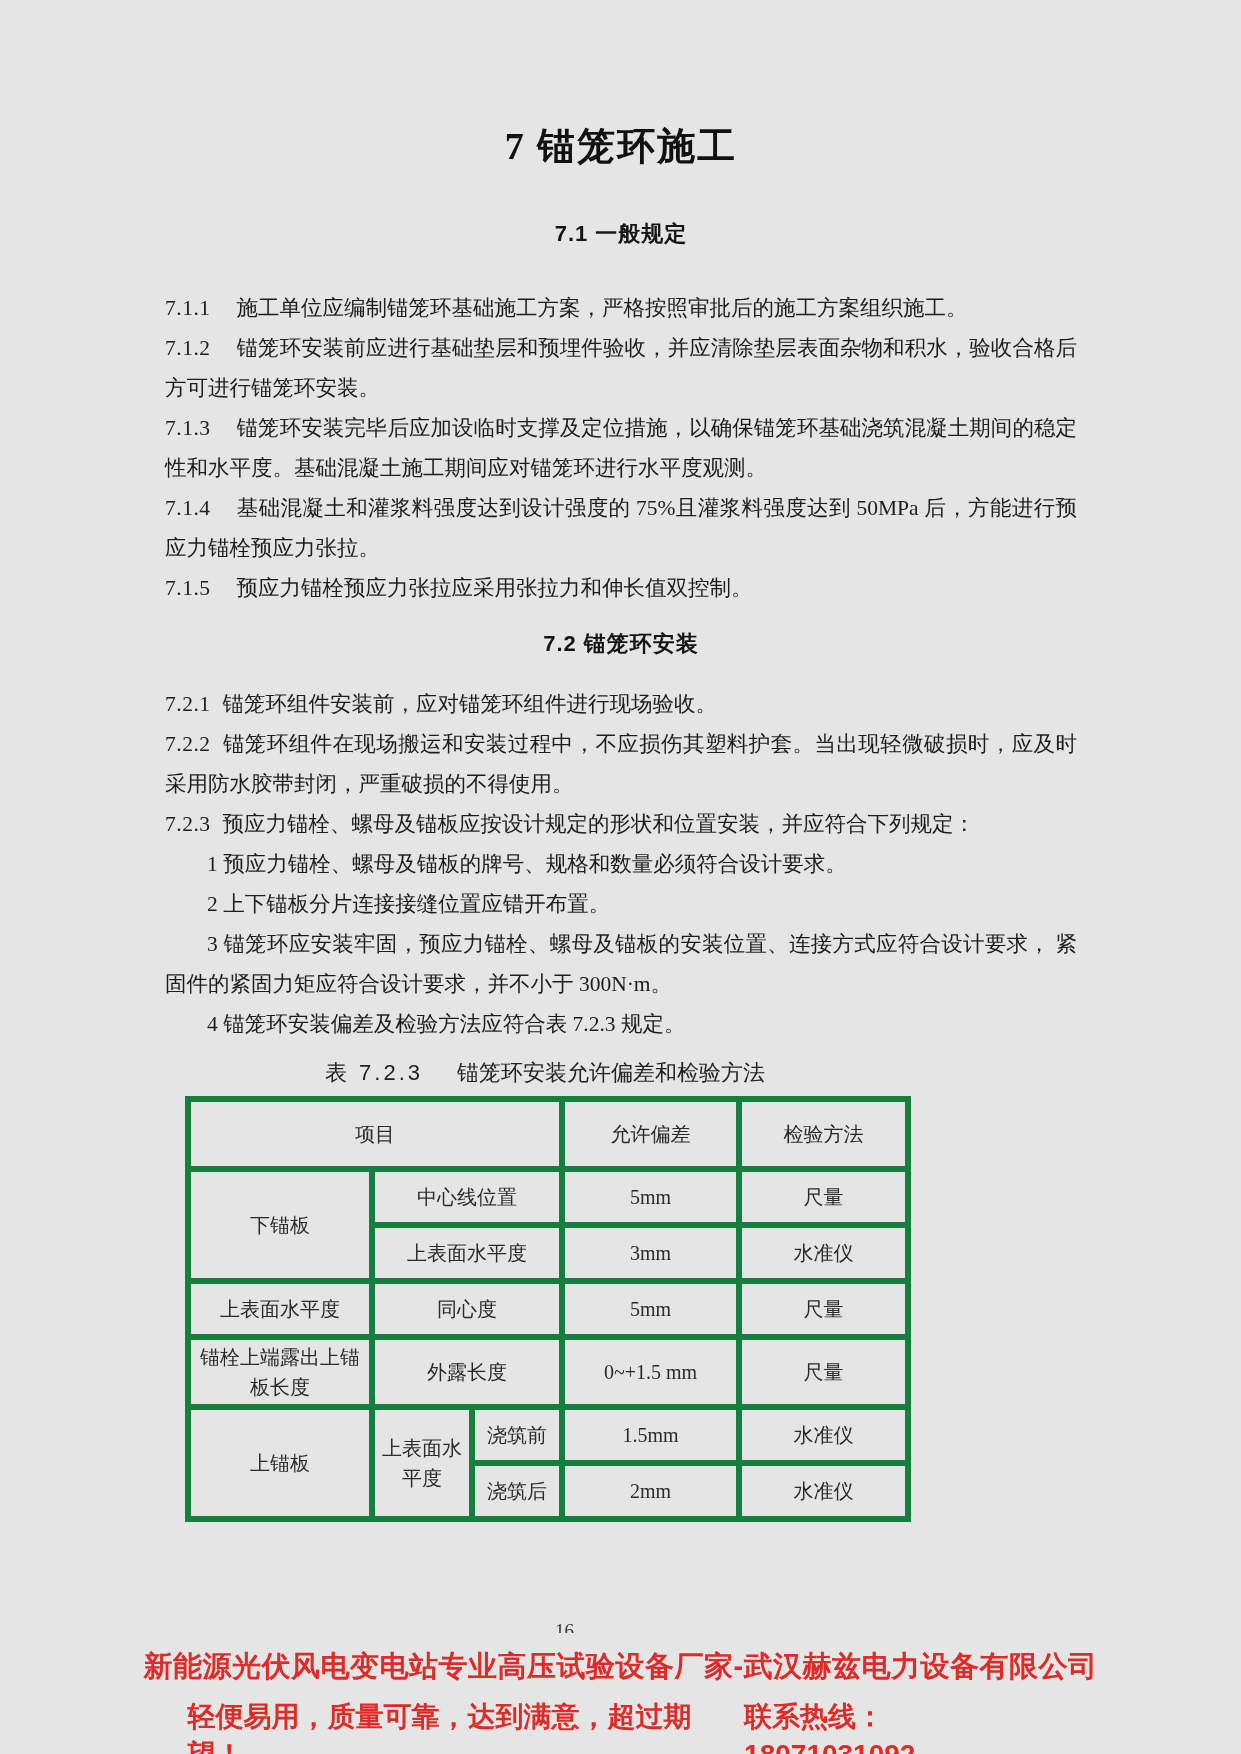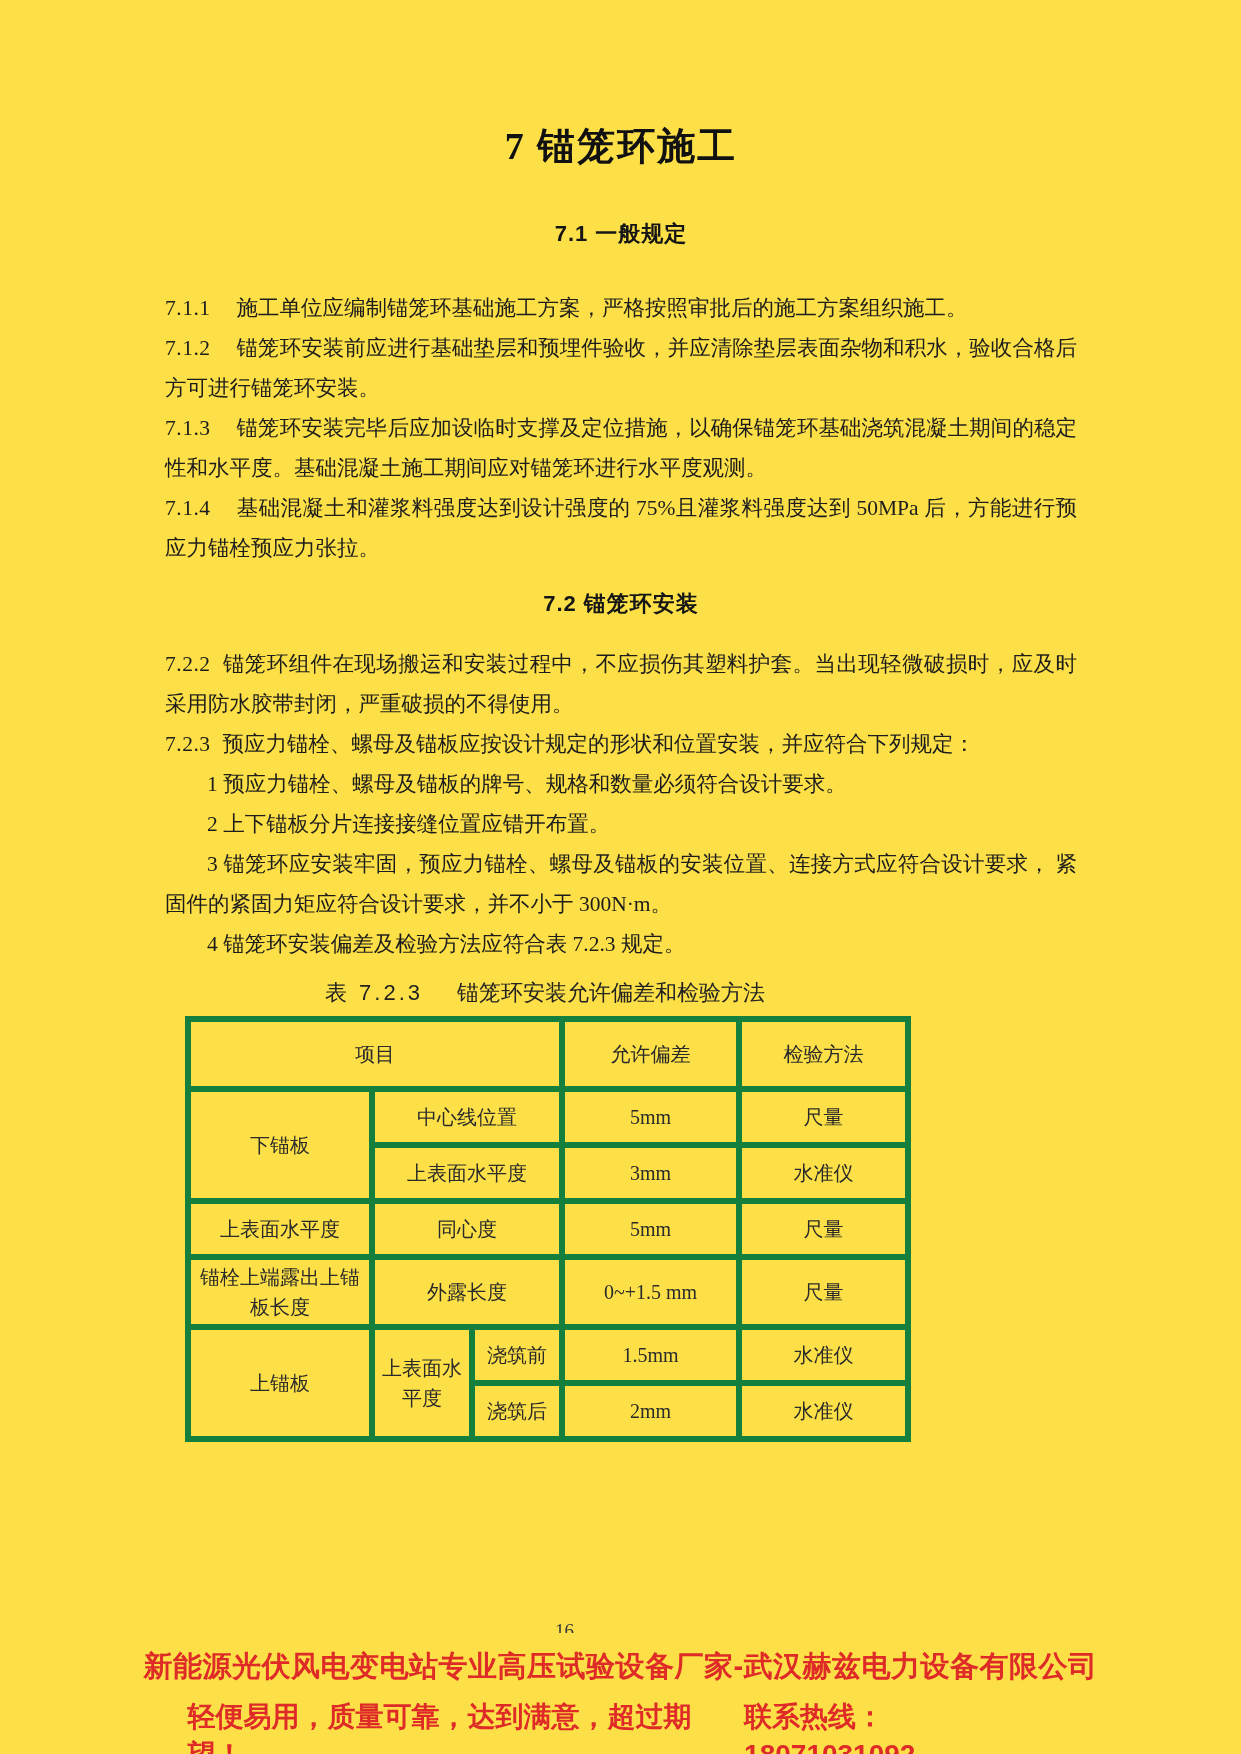--- a/index.html
+++ b/index.html
@@ -1,20 +1,20 @@
 <!DOCTYPE html>
 <html><head>
 <meta charset="utf-8">
 <style>
   html,body{margin:0;padding:0;background:#9a9a9a;}
   .page{
     position:relative;
     width:1241px;height:1754px;
     margin:0 auto;
-    background:#fde047;
+    background:#e5e5e5;
     font-family:"Liberation Serif","DejaVu Serif",serif;
     color:#1c1c1c;
     overflow:hidden;
     box-sizing:border-box;
     padding-top:122px;
   }
   .content{margin:0 164px 0 165px;}
   h1.chapter{
     margin:0;text-align:center;
     font-size:38px;line-height:48px;font-weight:bold;
@@ -89,25 +89,27 @@
 
     <h1 class="chapter">7  锚笼环施工</h1>
 
     <h2 class="section">7.1  一般规定</h2>
 
     <div class="clauses">
       <p class="clause"><span class="cnum">7.1.1</span><span>施工单位应编制锚笼环基础施工方案，严格按照审批后的施工方案组织施工。</span></p>
       <p class="clause"><span class="cnum">7.1.2</span><span>锚笼环安装前应进行基础垫层和预埋件验收，并应清除垫层表面杂物和积水，验收合格后方可进行锚笼环安装。</span></p>
       <p class="clause"><span class="cnum">7.1.3</span><span>锚笼环安装完毕后应加设临时支撑及定位措施，以确保锚笼环基础浇筑混凝土期间的稳定性和水平度。基础混凝土施工期间应对锚笼环进行水平度观测。</span></p>
       <p class="clause"><span class="cnum">7.1.4</span><span>基础混凝土和灌浆料强度达到设计强度的 75%且灌浆料强度达到 50MPa 后，方能进行预应力锚栓预应力张拉。</span></p>
+      <p class="clause"><span class="cnum">7.1.5</span><span>预应力锚栓预应力张拉应采用张拉力和伸长值双控制。</span></p>
     </div>
 
     <h2 class="section section-72">7.2  锚笼环安装</h2>
 
     <div class="clauses clauses-72">
+      <p class="clause"><span class="cnum cnum-narrow">7.2.1</span><span>锚笼环组件安装前，应对锚笼环组件进行现场验收。</span></p>
       <p class="clause"><span class="cnum cnum-narrow">7.2.2</span><span>锚笼环组件在现场搬运和安装过程中，不应损伤其塑料护套。当出现轻微破损时，应及时采用防水胶带封闭，严重破损的不得使用。</span></p>
       <p class="clause"><span class="cnum cnum-narrow">7.2.3</span><span>预应力锚栓、螺母及锚板应按设计规定的形状和位置安装，并应符合下列规定：</span></p>
       <p class="subclause">1 预应力锚栓、螺母及锚板的牌号、规格和数量必须符合设计要求。</p>
       <p class="subclause">2 上下锚板分片连接接缝位置应错开布置。</p>
       <p class="subclause">3 锚笼环应安装牢固，预应力锚栓、螺母及锚板的安装位置、连接方式应符合设计要求， 紧固件的紧固力矩应符合设计要求，并不小于 300N·m。</p>
       <p class="subclause">4 锚笼环安装偏差及检验方法应符合表 7.2.3 规定。</p>
     </div>
 
     <div class="table-caption">
       <span class="cap-label">表 7.2.3</span><span>锚笼环安装允许偏差和检验方法</span>

